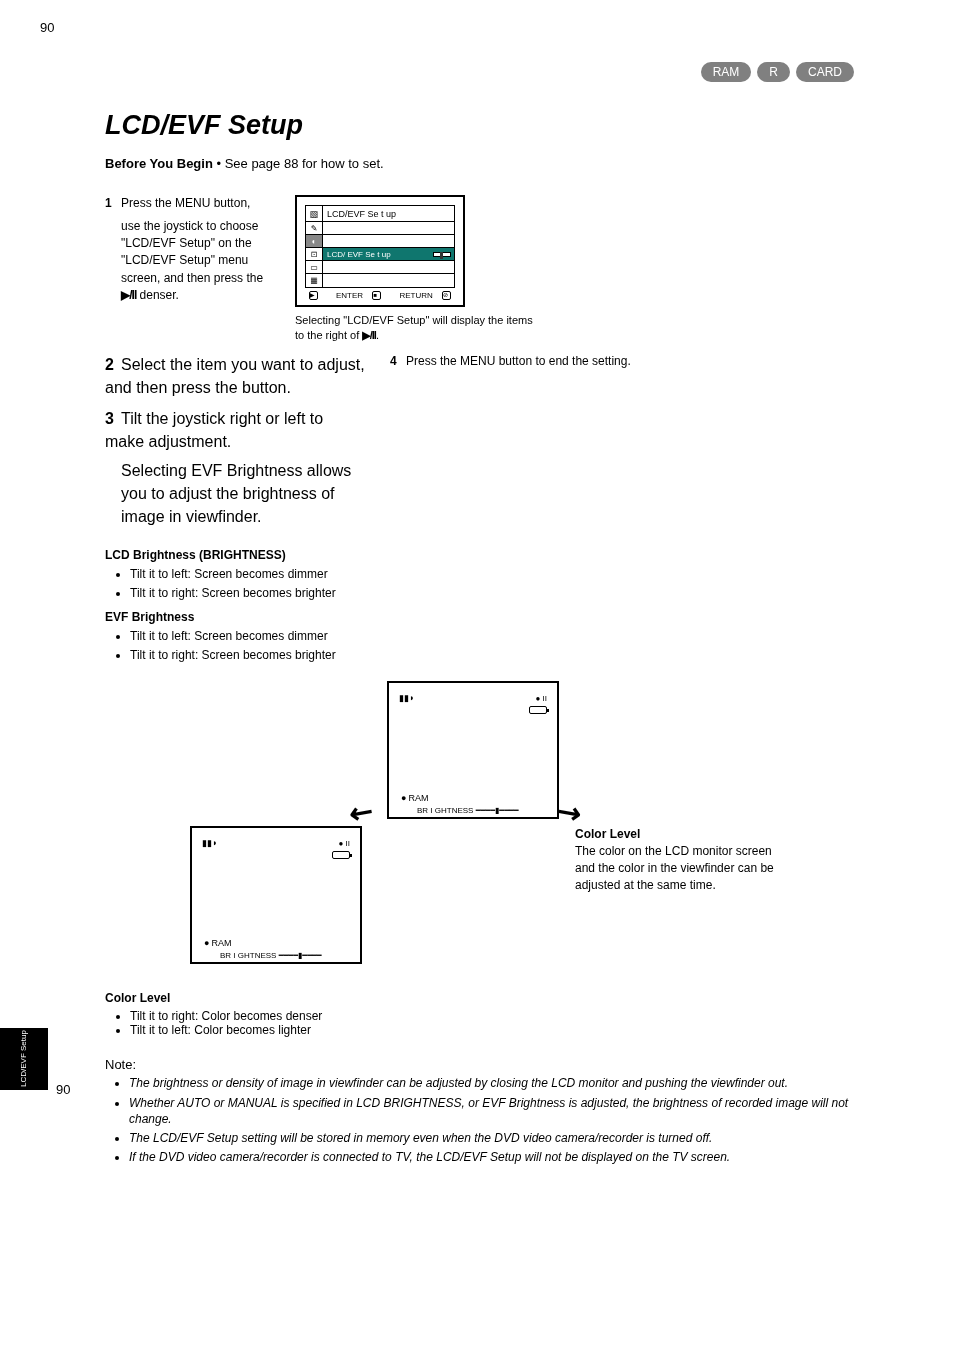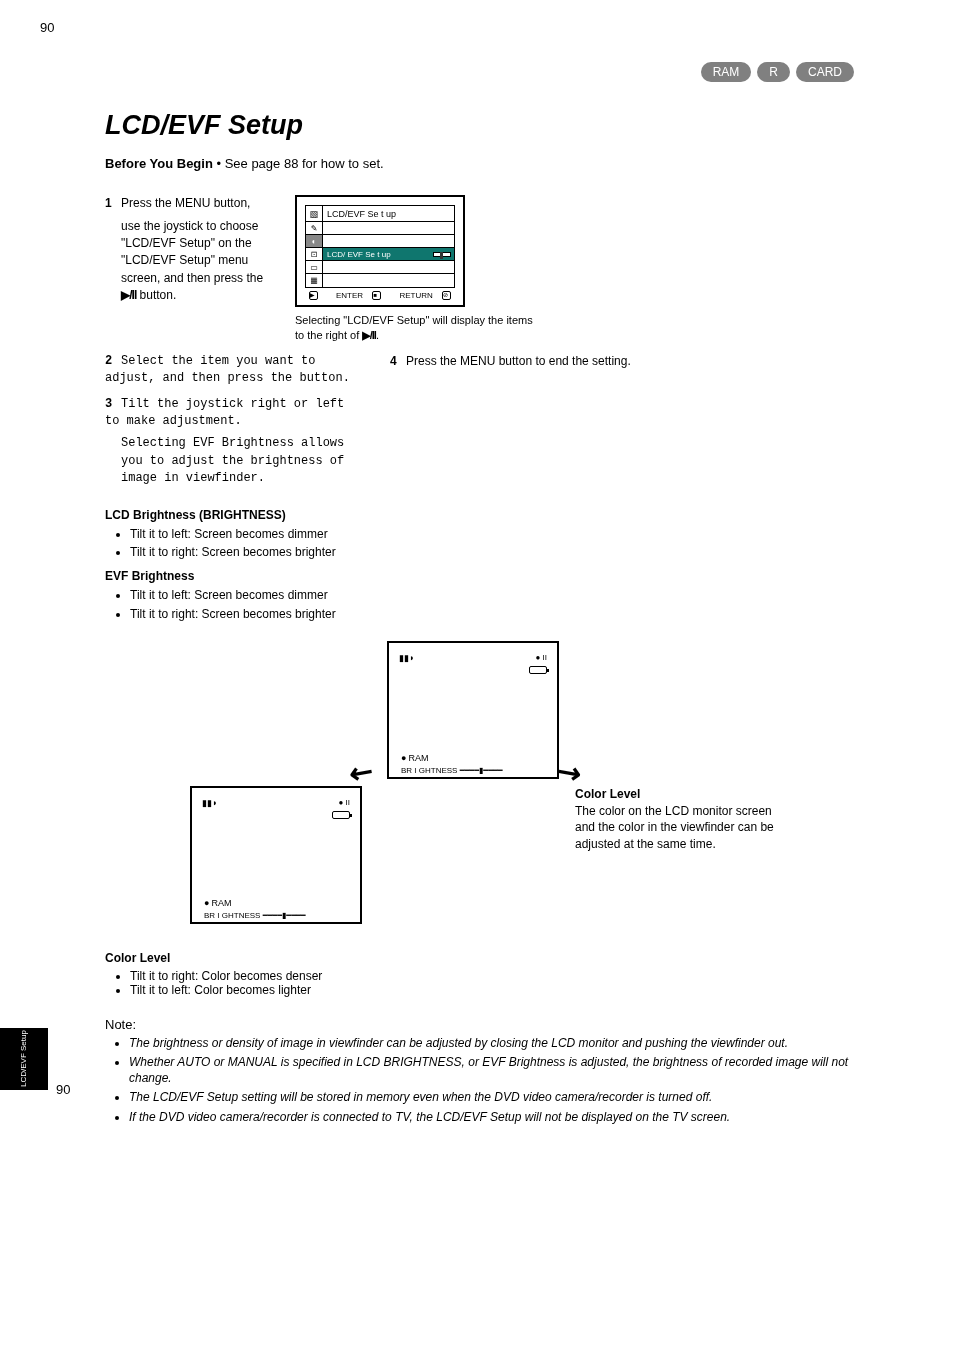--- a/index.html
+++ b/index.html
@@ -50,21 +50,21 @@
   .menu-row:last-child { border-bottom: none; }
   .menu-row.sel { background: #0f766e; color: #fff; }
   .menu-row .right { margin-left: auto; padding-right: 3px; display: flex; align-items: center; gap: 2px; }
   .slider-bar { width: 18px; height: 5px; border: 1px solid #000; background:#fff; position:relative; }
   .slider-knob { position:absolute; left:6px; top:-1px; width:3px; height:7px; background:#333; }
   .menu-bottom { display:flex; justify-content:space-between; font-size:8px; padding: 3px 4px 0 4px; }
   .menu-bottom span{ display:inline-flex; align-items:center; gap:18px; }
   .circ-icon { display:inline-block; width:9px; height:9px; border:1px solid #000; border-radius:2px; font-size:6px; line-height:7px; text-align:center; }
 
   .step4-block { margin-top: 10px; display: flex; gap: 25px; align-items: flex-start; }
-  .step4-left { flex: 0 0 260px; font-size: 12px; line-height: 1.45; font-family: Liberation Mono, monospace; }
+  .step4-left { flex: 0 0 260px; font-size: 16px; line-height: 1.45; }
   .step4-right { flex: 1; font-size: 12px; line-height: 1.4; }
 
   .bright-section { margin-top: 20px; font-size: 12px; }
   .bright-section ul { list-style: disc; margin-left: 25px; margin-top: 4px; margin-bottom: 8px; }
   .bright-section li { margin-bottom: 2px; line-height: 1.4; }
 
   .screens-figure { margin-top: 18px; position: relative; height: 310px; }
   .screen-box {
     position: absolute; width: 172px; height: 138px; border: 2px solid #000; background: #fff;
     font-size: 9px; padding: 10px;
@@ -76,21 +76,21 @@
   .arrow { position: absolute; font-size: 28px; font-weight: bold; }
   .arrow.a1 { top: 115px; left: 245px; transform: rotate(35deg); }
   .arrow.a2 { top: 115px; left: 452px; transform: rotate(-35deg) scaleX(-1); }
 
   .screen-row1 { display:flex; justify-content:space-between; align-items:center; }
   .rec-ind { font-size:8px; }
   .screen-row2 { margin-top: 3px; display:flex; justify-content:flex-end; }
   .batt { width:18px; height:8px; border:1px solid #000; border-radius:2px; position:relative; }
   .batt:after { content:""; position:absolute; right:-3px; top:2px; width:2px; height:3px; background:#000; }
   .ram-lbl { position:absolute; bottom:14px; left:12px; font-size:9px; display:flex; align-items:center; gap:2px;}
-  .bright-lbl { position:absolute; bottom:2px; left:12px; font-size:8px;}
+  .bright-lbl { position:absolute; bottom:2px; left:28px; font-size:8px;}
 
   .note-block { margin-top: 20px; font-size: 13px; }
   .note-block .note-hdr { font-weight: normal; margin-bottom: 3px; }
   .note-block ul { list-style: disc; margin-left: 24px; font-style: italic; }
   .note-block li { margin-bottom: 3px; line-height: 1.35; font-size: 12px; }
 
   .side-tab {
     position: absolute; left: 0; top: 1028px; width: 48px; height: 62px;
     background: #000; color: #fff; font-size: 8px;
     display: flex; align-items: center; justify-content: center;
@@ -117,21 +117,21 @@
     <span>• See page 88 for how to set.</span>
   </p>
 
   <div class="steps-row">
     <div class="steps-left">
       <div class="step-line"><span class="num">1</span><span>Press the MENU button,</span></div>
       <div class="sub-indent">use the joystick to choose</div>
       <div class="sub-indent">"LCD/EVF Setup" on the</div>
       <div class="sub-indent">"LCD/EVF Setup" menu</div>
       <div class="sub-indent">screen, and then press the</div>
-      <div class="sub-indent"><span class="play-pause">▶/II</span><span> button.</span></div>
+      <div class="sub-indent"><span class="play-pause">▶/II</span><span> denser.</span></div>
     </div>
 
     <div>
       <div class="menu-fig">
         <div class="menu-inner">
           <div class="menu-title-row">
             <div class="menu-icon-box">▧</div>
             <div class="menu-title">LCD/EVF Se t up</div>
           </div>
           <div class="menu-grid">

